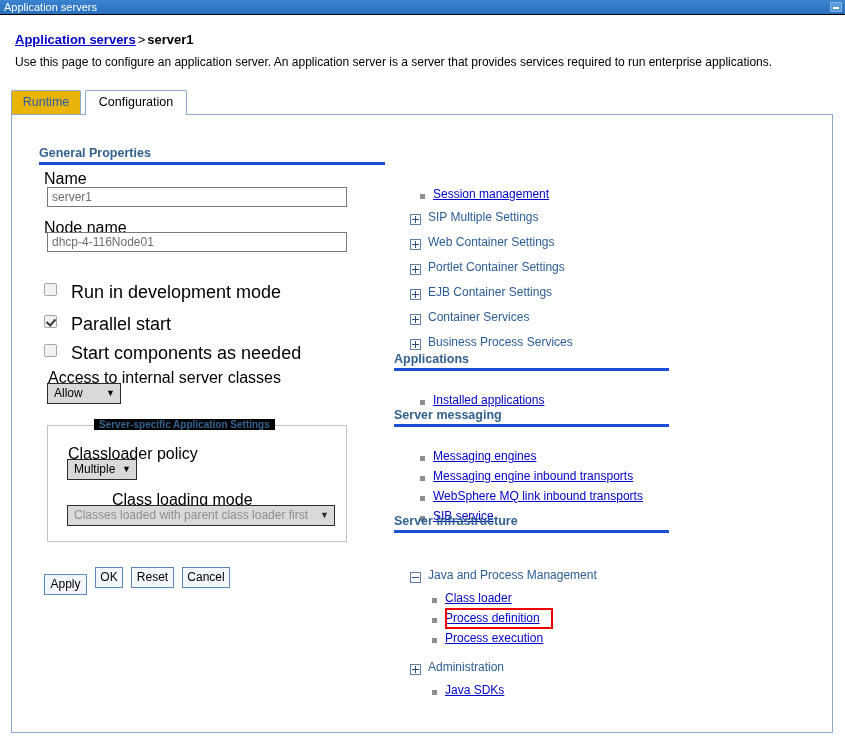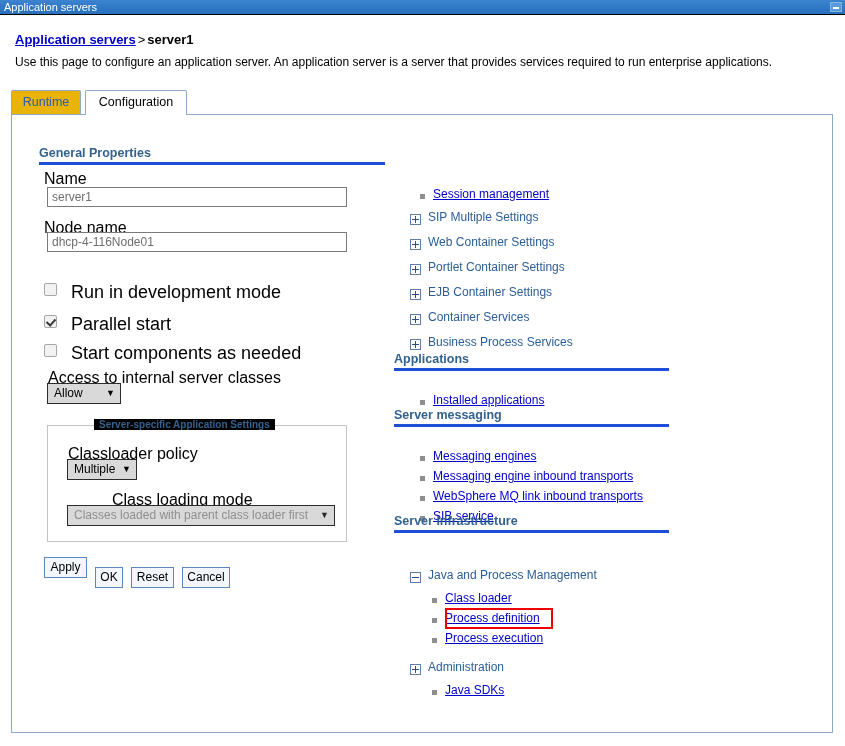--- a/index.html
+++ b/index.html
@@ -392,21 +392,21 @@
     <span class="dd-text">Multiple</span>
     <span class="dd-arrow">▼</span>
   </div>
 
   <div class="field-label" style="left:68px; top:475px;margin-left:44px;">Class loading mode</div>
   <div class="dropdown disabled" style="left:67px; top:489px; width:268px;">
     <span class="dd-text">Classes loaded with parent class loader first</span>
     <span class="dd-arrow">▼</span>
   </div>
 
-  <div class="btn" style="left:44px; top:541px; width:43px;">Apply</div>
+  <div class="btn" style="left:44px; top:558px; width:43px;">Apply</div>
   <div class="btn" style="left:95px; top:551px; width:28px;">OK</div>
   <div class="btn" style="left:131px; top:551px; width:43px;">Reset</div>
   <div class="btn" style="left:182px; top:551px; width:48px;">Cancel</div>
 
 
   <div class="link-row" style="left:420px; top:172px;">
     <div class="bullet"></div>
     <div class="link-text">Session management</div>
   </div>
 

